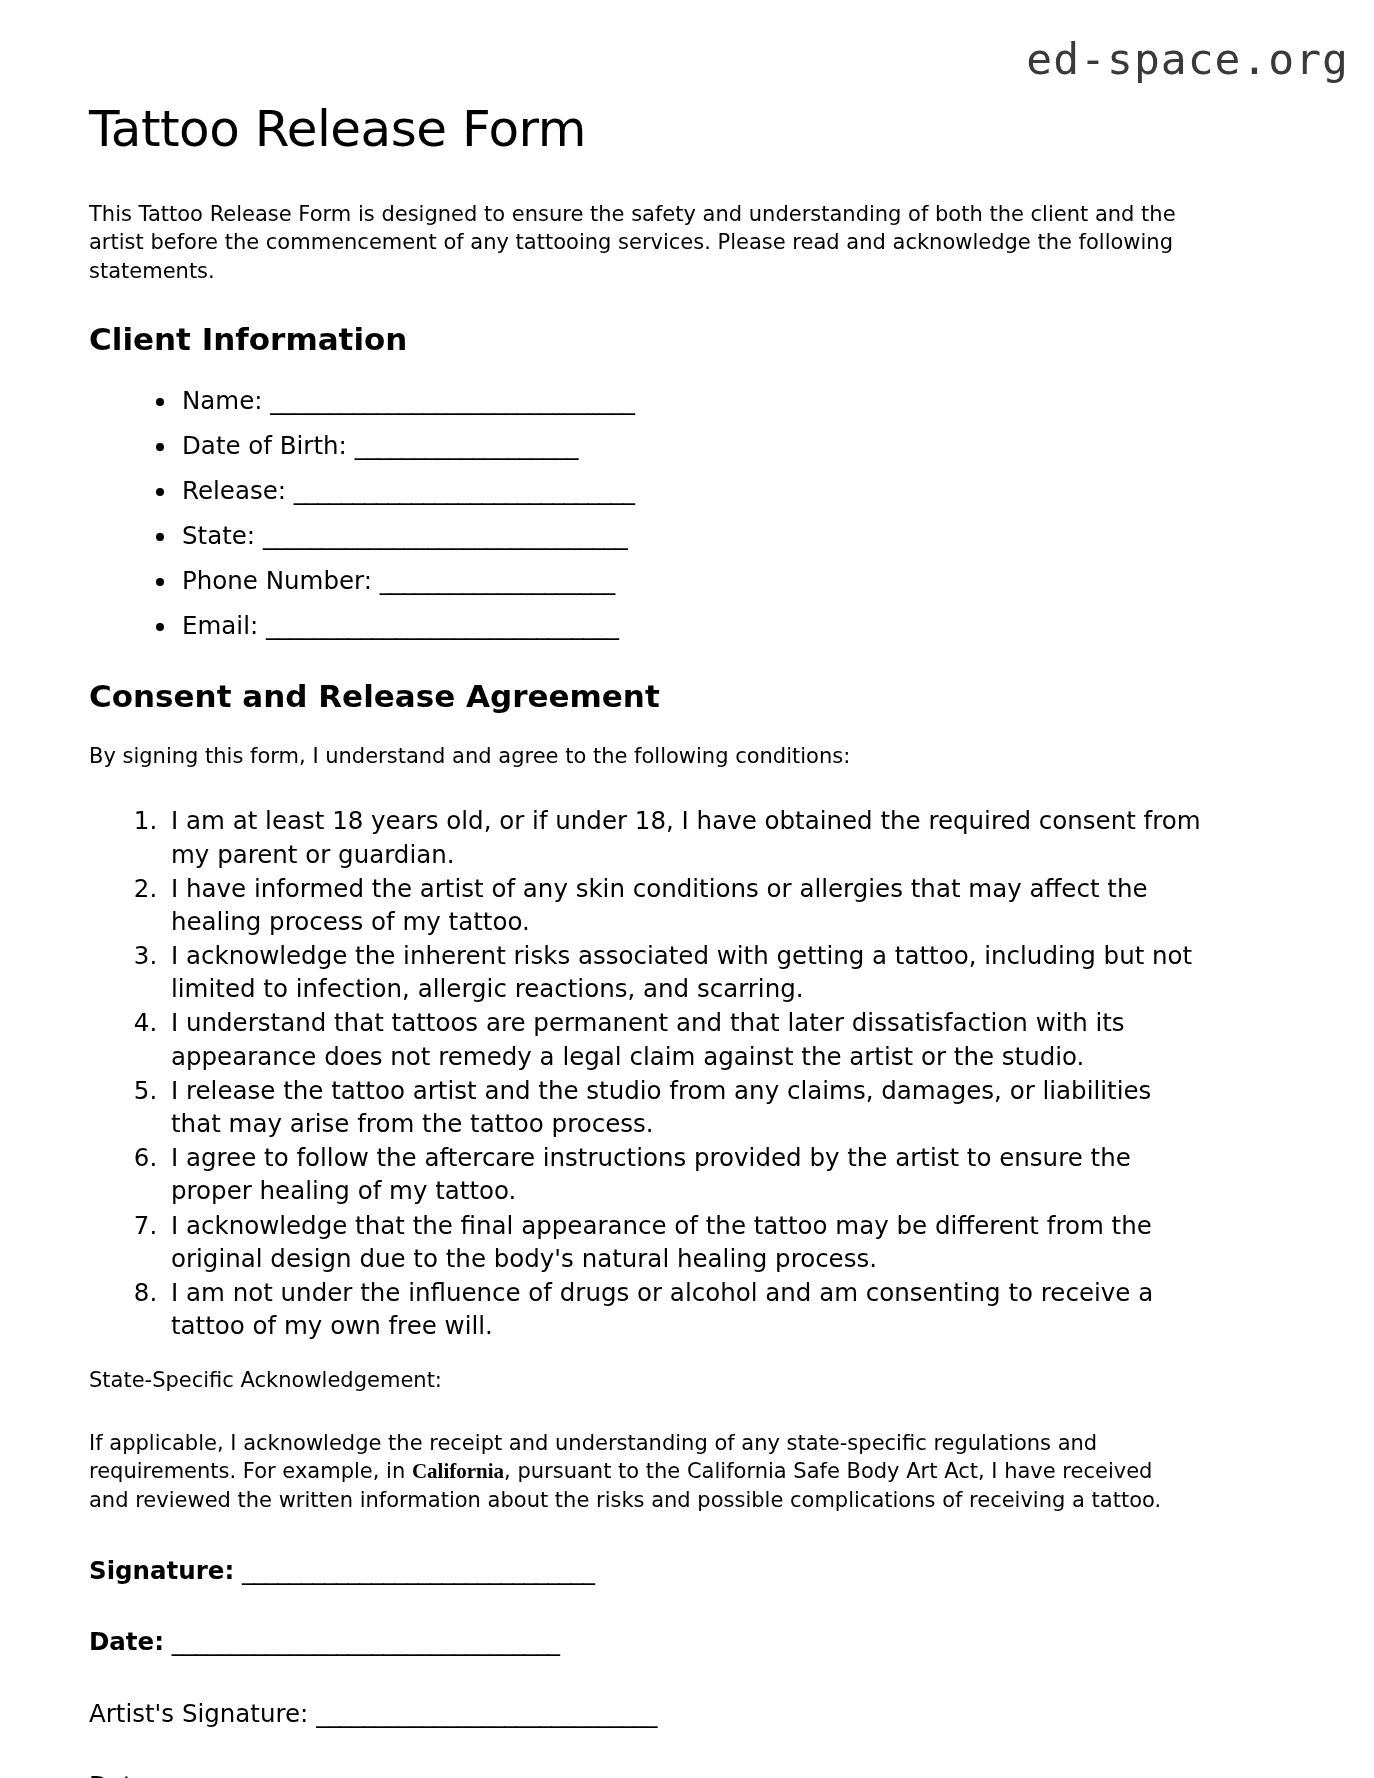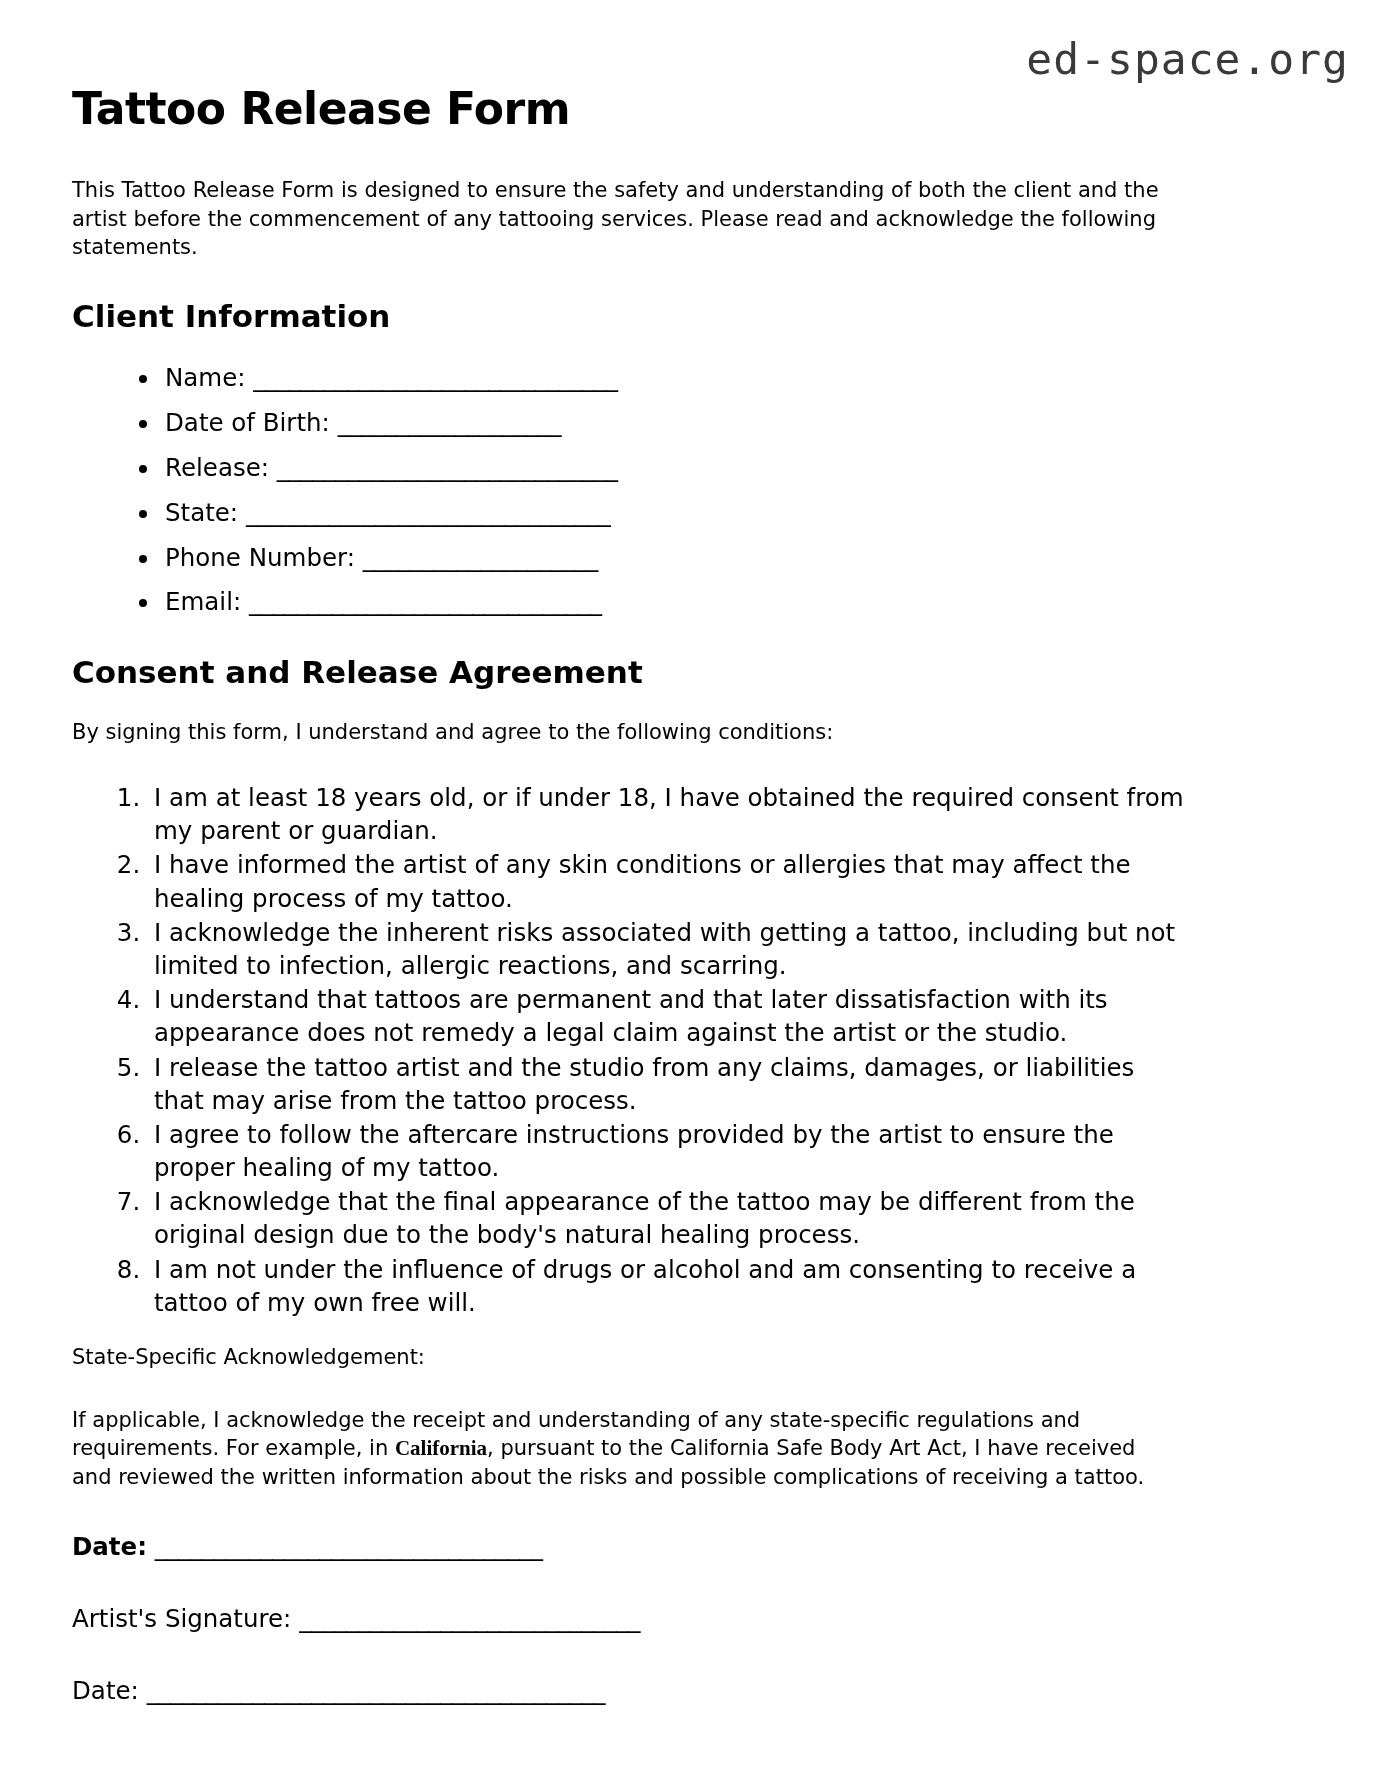--- a/index.html
+++ b/index.html
@@ -13,40 +13,40 @@
     height: 1778px;
     font-family: "DejaVu Sans", "Liberation Sans", sans-serif;
     color: #000000;
     position: relative;
     overflow: hidden;
   }
   .page {
     position: relative;
     width: 1374px;
     height: 1778px;
-    padding: 0;
+    padding: 17px;
     border-radius: 7px;
   }
   .watermark {
     position: absolute;
     top: 38px;
     right: 25px;
     font-family: "DejaVu Sans Mono", "Liberation Mono", monospace;
     font-size: 43px;
     letter-spacing: 1px;
     color: #3a3a3a;
     white-space: nowrap;
     line-height: 1;
   }
   .content {
     padding: 86px 72px 0 72px;
   }
   h1.doc-title {
-    font-size: 44px;
-    font-weight: bold;
+    font-size: 50px;
+    font-weight: normal;
     margin: 0 0 44px 0;
     letter-spacing: -0.5px;
     line-height: 1.05;
     font-family: "DejaVu Sans", "Liberation Sans", sans-serif;
   }
   p.body-text {
     font-size: 21px;
     line-height: 1.36;
     margin: 0 0 34px 0;
     max-width: 1090px;
@@ -132,19 +132,20 @@
       <li>I agree to follow the aftercare instructions provided by the artist to ensure the proper healing of my tattoo.</li>
       <li>I acknowledge that the final appearance of the tattoo may be different from the original design due to the body's natural healing process.</li>
       <li>I am not under the influence of drugs or alcohol and am consenting to receive a tattoo of my own free will.</li>
     </ol>
 
     <p class="body-text">State-Specific Acknowledgement:</p>
 
     <p class="body-text"><span>If applicable, I acknowledge the receipt and understanding of any state-specific regulations and requirements. For example, in </span><strong class="inline-bold">California</strong><span>, pursuant to the California Safe Body Art Act, I have received and reviewed the written information about the risks and possible complications of receiving a tattoo.</span></p>
 
     <div class="sig-block">
+      <div class="sig-line bold-label"><span class="lbl">Signature:</span> <span class="blank">______________________________</span></div>
       <div class="sig-line bold-label"><span class="lbl">Date:</span> <span class="blank">_________________________________</span></div>
       <div class="sig-line"><span class="lbl">Artist's Signature:</span> <span class="blank">_____________________________</span></div>
       <div class="sig-line"><span class="lbl">Date:</span> <span class="blank">_______________________________________</span></div>
     </div>
 
   </div>
 </div>
 
 </body></html>

